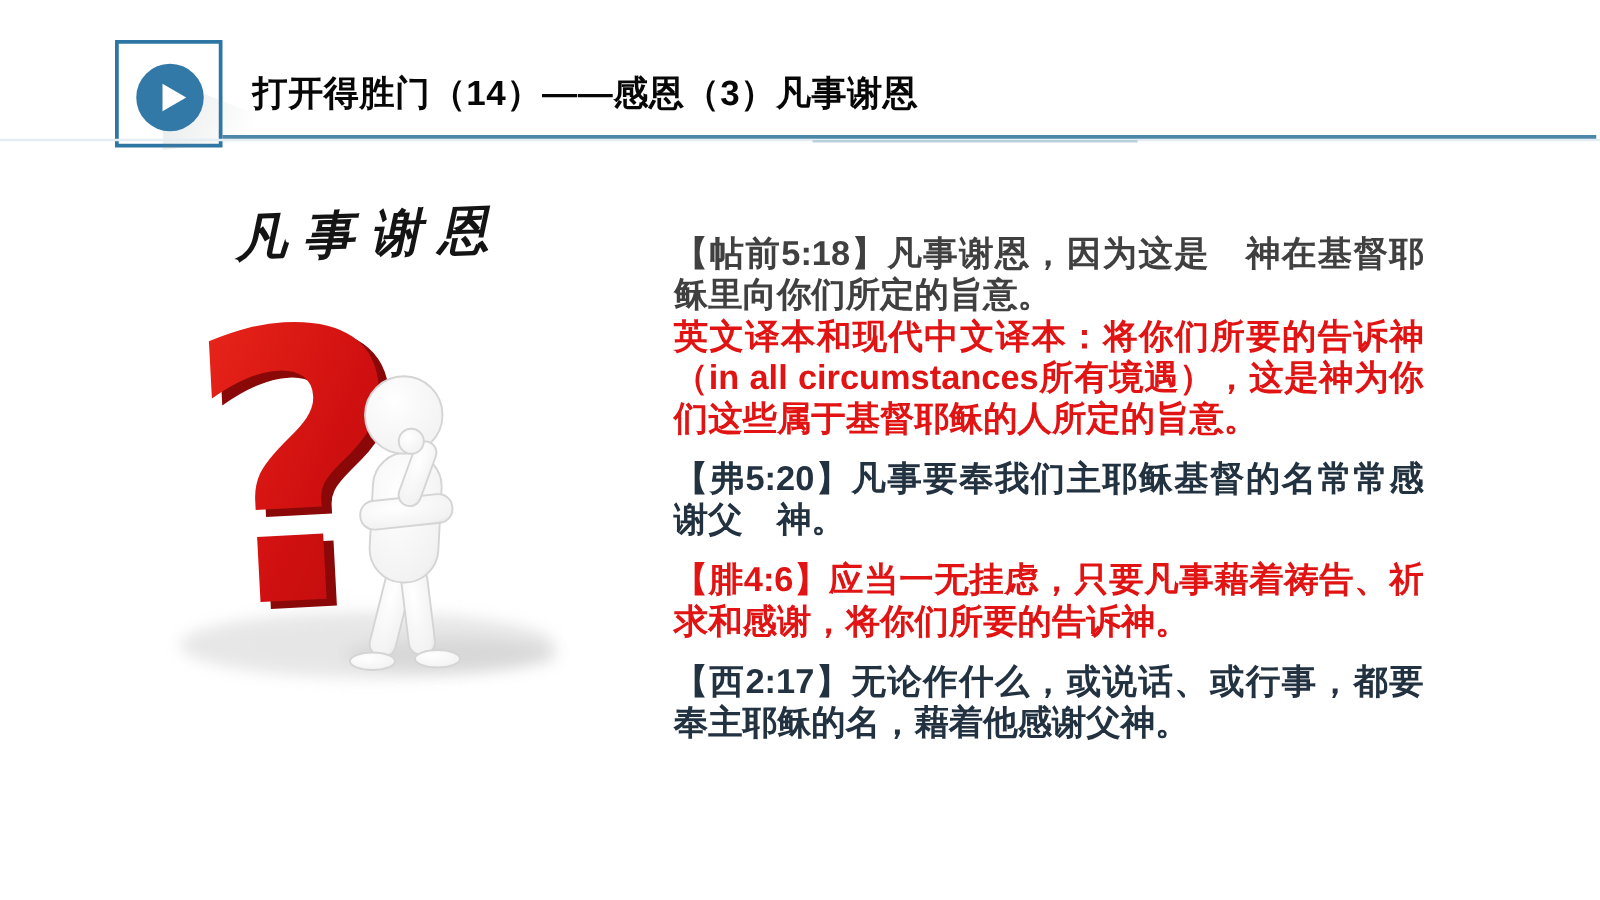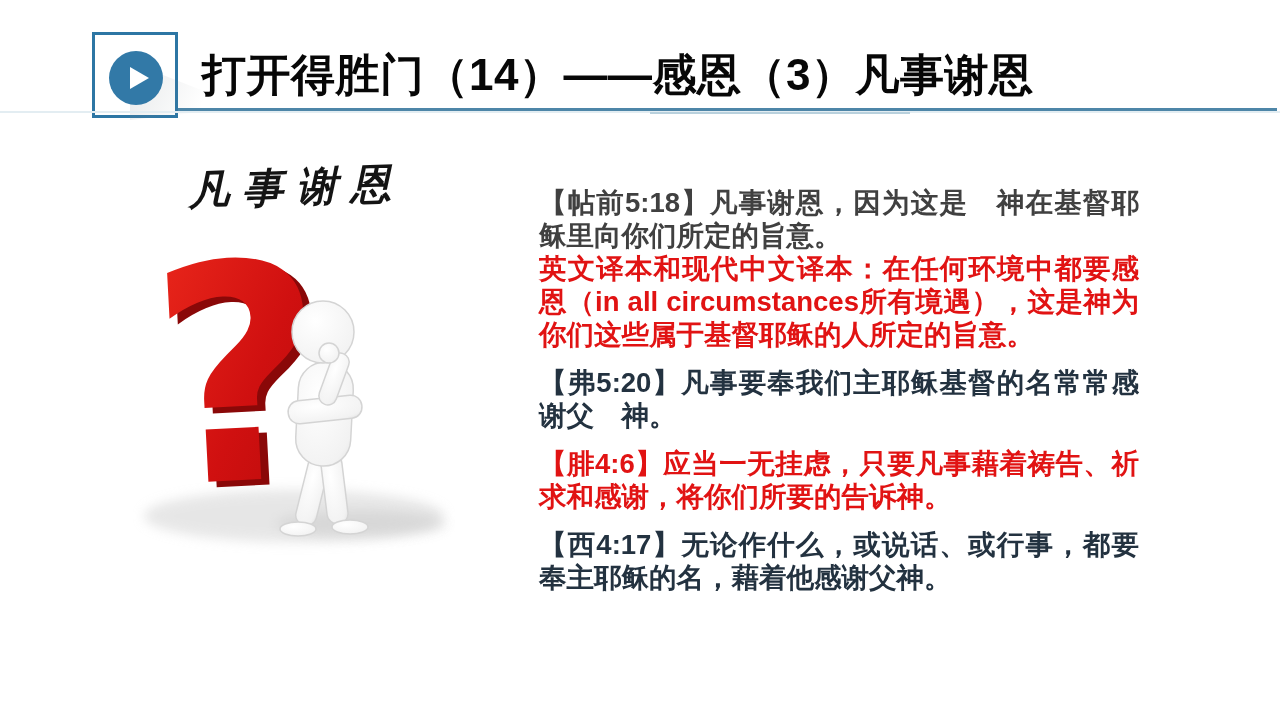--- a/index.html
+++ b/index.html
@@ -22,21 +22,21 @@
     position:absolute;left:109px;top:51px;width:54px;height:54px;
     border-radius:50%;background:#3279a7;
   }
   .play-triangle{
     position:absolute;left:21px;top:16px;width:0;height:0;
     border-left:19px solid #ffffff;
     border-top:11px solid transparent;border-bottom:11px solid transparent;
   }
   .slide-title{
     position:absolute;left:202px;top:51px;width:1000px;
-    font-size:44px;line-height:48px;font-weight:800;color:#070707;
+    font-size:28px;line-height:48px;font-weight:800;color:#070707;
     letter-spacing:.5px;white-space:nowrap;
   }
   .rule-light{position:absolute;left:0;top:111px;width:1280px;height:2px;background:#e3edf2;}
   .rule-main{position:absolute;left:178px;top:108px;width:1099px;height:3px;background:#4e86a8;}
   .rule-sub{position:absolute;left:650px;top:112px;width:260px;height:2px;background:#b9d1dd;}
   
   .caption{
     position:absolute;left:188px;top:160px;
     font-size:41px;font-weight:800;color:#141414;
     font-style:italic;letter-spacing:13px;transform:rotate(-2deg);
@@ -109,19 +109,19 @@
 
       <circle cx="197" cy="106" r="31" fill="url(#bodyGrad)"></circle>
 
       <rect x="199" y="126" width="18" height="54" rx="9" fill="url(#bodyGrad)" transform="rotate(20 208 153)"></rect>
       <circle cx="203" cy="127" r="10" fill="url(#bodyGrad)"></circle>
     </g>
   </svg>
 
   <div class="verses" id="verses">
       <p style="color: #404040;">【帖前5:18】凡事谢恩，因为这是　神在基督耶稣里向你们所定的旨意。</p>
-      <p style="color: rgb(225, 19, 19);">英文译本和现代中文译本：在任何环境中都要感恩（in all circumstances所有境遇），这是神为你们这些属于基督耶稣的人所定的旨意。</p>
+      <p style="color: rgb(225, 19, 19);">英文译本和现代中文译本：将你们所要的告诉神（in all circumstances所有境遇），这是神为你们这些属于基督耶稣的人所定的旨意。</p>
       <p class="gap" style="color: rgb(35, 50, 64);">【弗5:20】凡事要奉我们主耶稣基督的名常常感谢父　神。</p>
       <p class="gap" style="color: rgb(225, 19, 19);">【腓4:6】应当一无挂虑，只要凡事藉着祷告、祈求和感谢，将你们所要的告诉神。</p>
-      <p class="gap" style="color: rgb(35, 50, 64);">【西4:17】无论作什么，或说话、或行事，都要奉主耶稣的名，藉着他感谢父神。</p>
+      <p class="gap" style="color: rgb(35, 50, 64);">【西2:17】无论作什么，或说话、或行事，都要奉主耶稣的名，藉着他感谢父神。</p>
     </div>
 
 </div>
 
 </body></html>

